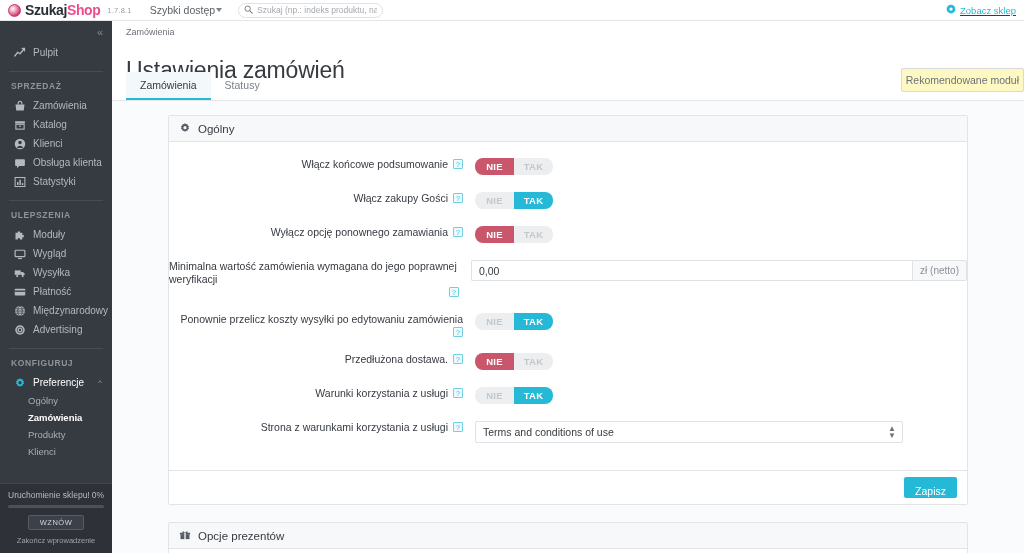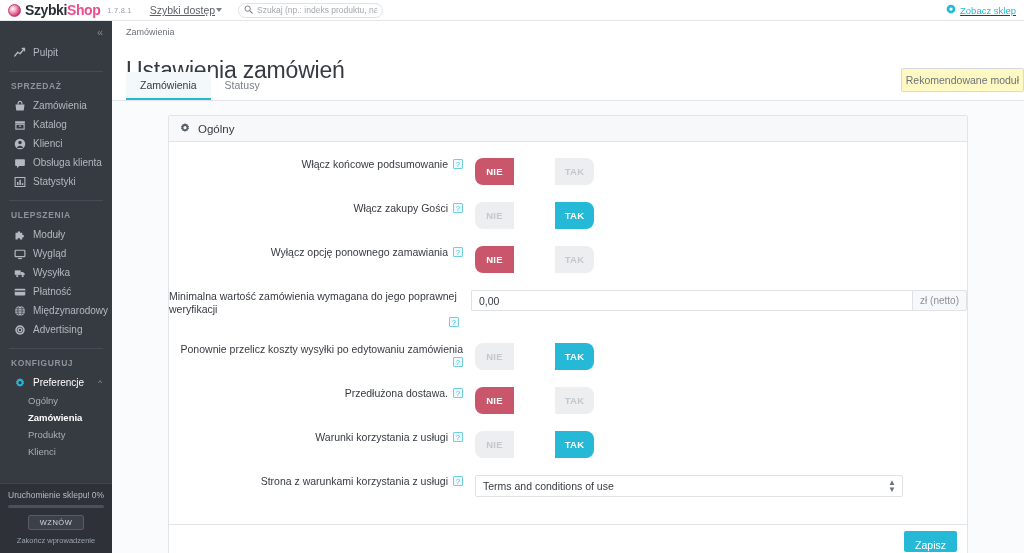--- a/index.html
+++ b/index.html
@@ -28,21 +28,21 @@
     border: 1px solid #c43a6e;
     flex: 0 0 auto;
   }
   .brand-name { font-size: 14px; font-weight: bold; letter-spacing: -0.4px; }
   .brand-name .p1 { color: #2a2f36; }
   .brand-name .p2 { color: #ec4c8c; }
   .brand-ver { font-size: 7.5px; color: #9aa0a8; margin-left: 3px; letter-spacing: 0.2px; }
 
   .quick-access {
     margin-left: 18px; font-size: 10.5px; color: #5b6167;
-    display: flex; align-items: center; gap: 1px; cursor: pointer; text-decoration: underline;
+    display: flex; align-items: center; gap: 1px; cursor: pointer;
   }
   .caret-down {
     width: 0; height: 0; border-left: 3px solid transparent;
     border-right: 3px solid transparent; border-top: 4px solid #7b8189;
   }
 
   .searchbox {
     margin-left: 16px; width: 145px; height: 15px;
     border: 1px solid #dfe2e5; border-radius: 8px;
     background: #fff; display: flex; align-items: center;
@@ -181,21 +181,21 @@
 
   .help-ico {
     display: inline-flex; align-items: center; justify-content: center;
     width: 10px; height: 10px; border: 1px solid #6fd0e4;
     color: #3ab8d6; font-size: 7px; line-height: 1;
     background: #eefafd; border-radius: 1px; flex: 0 0 auto;
     position: relative; top: 1px; cursor: pointer;
   }
 
   
-  .toggle { display: inline-flex; height: 27px; border-radius: 8px; overflow: hidden; gap: 41px; }
+  .toggle { display: inline-flex; height: 17px; border-radius: 8px; overflow: hidden; }
   .toggle span {
     width: 39px; display: flex; align-items: center; justify-content: center;
     font-size: 9.5px; font-weight: bold; letter-spacing: 0.3px; cursor: pointer;
   }
   .toggle .off { background: #eceef0; color: #c3c8cd; }
   .toggle .on  { background: #eceef0; color: #c3c8cd; }
   .toggle.is-no  .off { background: #c9566b; color: #ffffff; }
   .toggle.is-yes .on  { background: #25b9d7; color: #ffffff; }
 
   .input-group { display: flex; width: 496px; }
@@ -237,21 +237,21 @@
 </style>
 </head>
 <body>
 
 <div id="app">
 
   <div class="topbar">
     <div class="brand">
       <div class="brand-logo"></div>
       <div class="brand-name">
-        <span class="p1">Szybki</span><span class="p2">Shop</span>
+        <span class="p1">Szukaj</span><span class="p2">Shop</span>
       </div>
       <div class="brand-ver">1.7.8.1</div>
     </div>
 
     <div class="quick-access">
       <span>Szybki dostęp</span>
       <span class="caret-down"></span>
     </div>
 
     <div class="searchbox">

